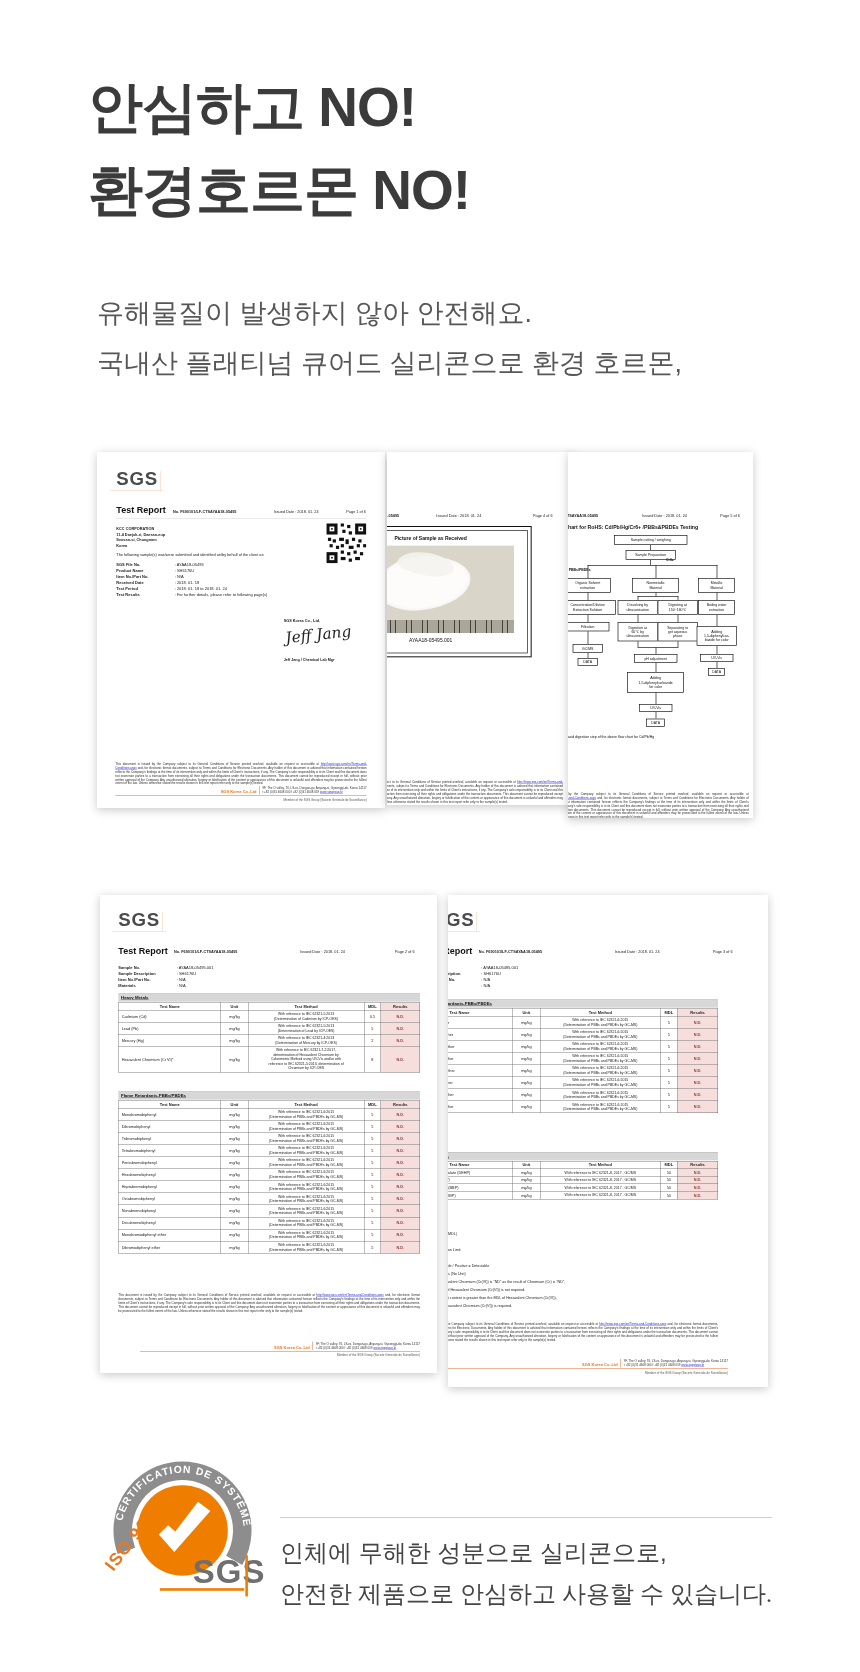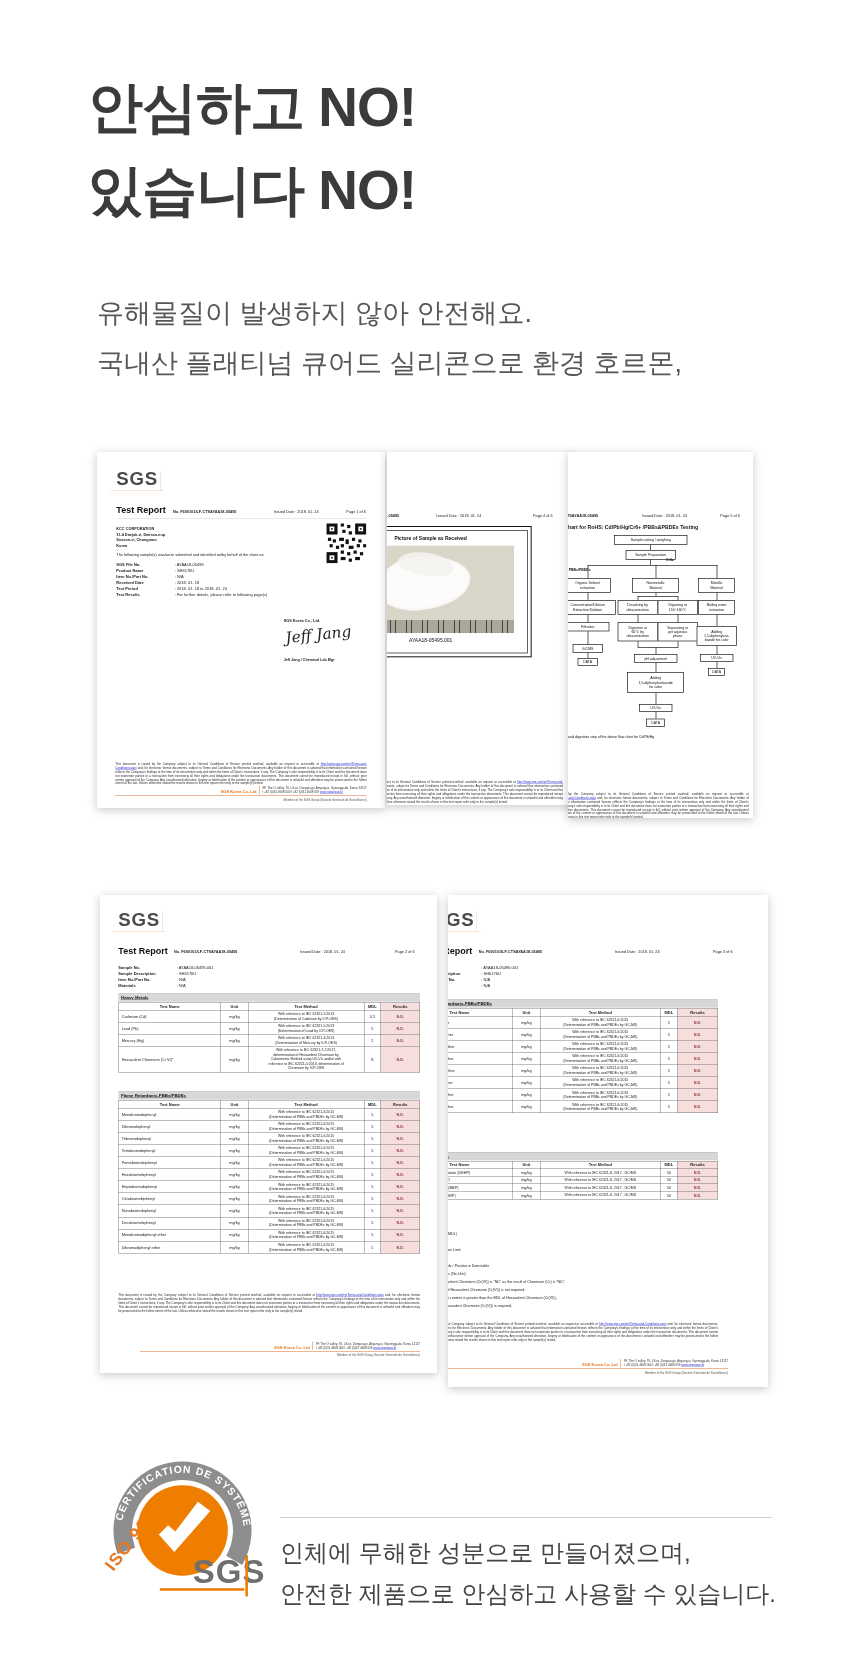--- a/index.html
+++ b/index.html
@@ -60,21 +60,21 @@
   .cert-line{position:absolute;left:280px;font-size:24px;color:#454545;}
   .qr{position:absolute;}
 </style>
 </head>
 <body>
 
 <div class="canvas">
 
   <div class="hero-title">
     <div>안심하고 NO!</div>
-    <div>있습니다 NO!</div>
+    <div>환경호르몬 NO!</div>
   </div>
   <div class="hero-sub">
     <div>유해물질이 발생하지 않아 안전해요.</div>
     <div>국내산 플래티넘 큐어드 실리콘으로 환경 호르몬,</div>
   </div>
 
   <div class="doc" style="left:97px;top:452px;width:288px;height:356px;">
     <div class="inner" style="left:0;width:864px;height:1068px;">
       <div class="sgslogo" style="left:58px;top:48px;">SGS</div>
       <div class="abs ttl" style="left:58px;top:160px;">Test Report</div>
@@ -703,16 +703,16 @@
     </text>
     <text x="2" y="110" transform="rotate(-52 20 105)" font-size="17" font-weight="bold" fill="#e87722" letter-spacing="1" font-family="Liberation Sans, sans-serif">ISO 9001</text>
     <circle cx="80" cy="82" r="44" fill="#ee7d00"></circle>
     <path d="M57,86 L72,103 L107,63 L95,54 L73,83 L66,77 Z" fill="#ffffff"></path>
     <text x="90" y="133" font-size="32" font-weight="bold" fill="#6f6f6f" letter-spacing="1" font-family="Liberation Sans, sans-serif">SGS</text>
     <rect x="58" y="138" width="82" height="2.5" fill="#ee7d00"></rect>
     <rect x="141" y="106" width="2.5" height="40" fill="#ee7d00"></rect>
   </svg>
 
   <div class="cert-div"></div>
-  <div class="cert-line" style="top:1537px;">인체에 무해한 성분으로 만들어졌으며,</div>
-  <div class="cert-line" style="top:1578px;">안전한 제품으로 안심하고 사용할 수 있습니다.</div>
+  <div class="cert-line" style="top:1537px;">인체에 무해한 성분으로 실리콘으로,</div>
+  <div class="cert-line" style="top:1578px;font-family:Liberation Serif, serif;">안전한 제품으로 안심하고 사용할 수 있습니다.</div>
 
 </div>
 
 </body></html>

